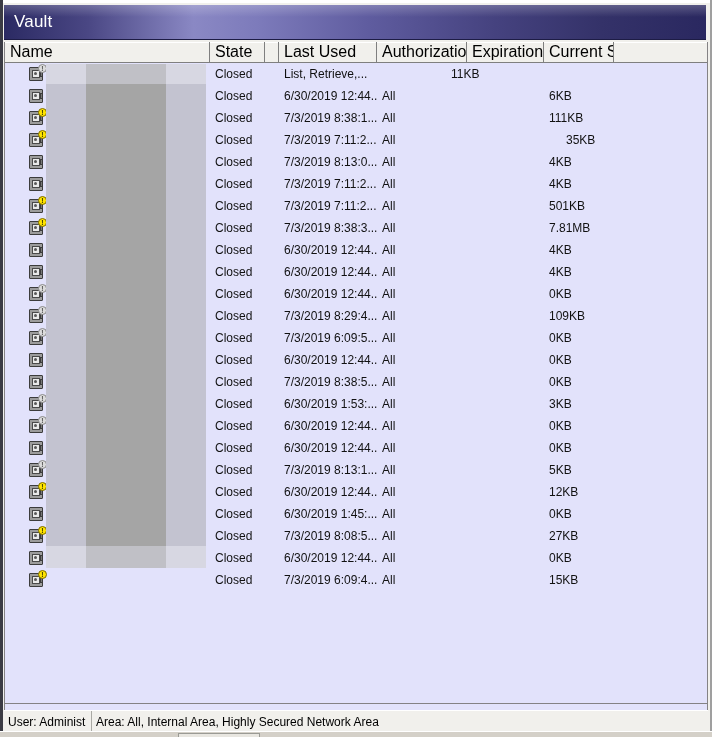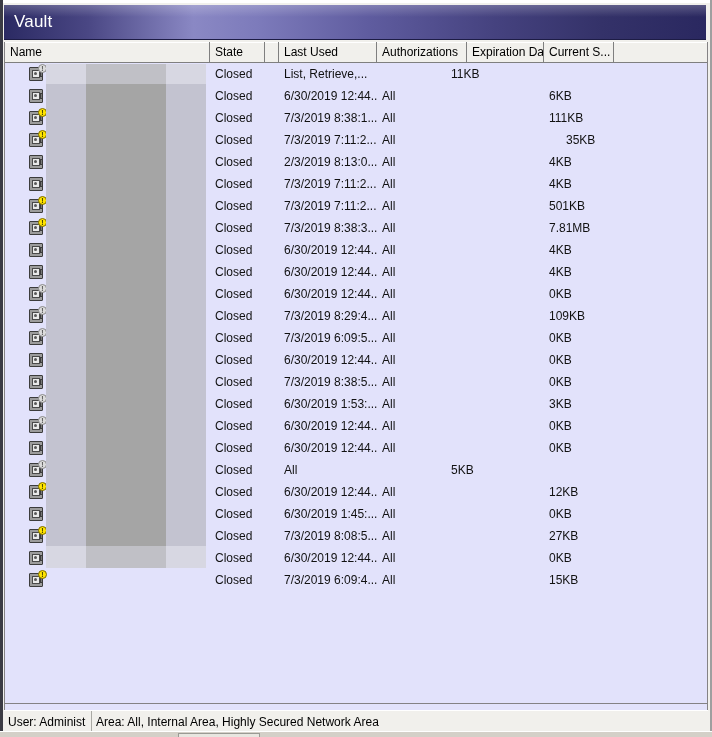--- a/index.html
+++ b/index.html
@@ -54,21 +54,21 @@
     border-bottom:2px solid #7d7d7d;
     display:flex;box-sizing:border-box;
   }
   .hcell{
     position:relative;height:21px;box-sizing:border-box;
     background:#f1f0ec;
     border-right:1px solid #7f7f7f;
     border-bottom:1px solid #7f7f7f;
     display:flex;align-items:center;
     padding-left:5px;
-    font-size:12px;color:#000;white-space:nowrap;overflow:hidden;
+    font-size:16px;color:#000;white-space:nowrap;overflow:hidden;
   }
   .hcell::before{
     content:"";position:absolute;left:0;top:0;width:100%;height:1px;background:#ffffff;
   }
   .hcell.filler{border-right:none;}
 
   
   .rows{position:relative;}
   .row{
     position:relative;height:22px;display:flex;align-items:flex-end;
@@ -251,21 +251,21 @@
         <div class="row">
           <div class="cell c-name" style="width: 205px;">
             <div class="vicon">
               <div class="vbody"></div>
               <div class="vhandle"></div>
             </div>
             <span style="margin-left: 6px;"></span>
           </div>
           <div class="cell c-state" style="width: 55px;">Closed</div>
           <div class="cell c-blank" style="width: 14px;"></div>
-          <div class="cell c-last" style="width: 98px;">2/3/2019 8:13:0...</div>
+          <div class="cell c-last" style="width: 98px;">7/3/2019 8:13:0...</div>
           <div class="cell c-auth" style="width: 90px;">All</div>
           <div class="cell c-exp" style="width: 77px;"></div>
           <div class="cell c-size" style="width: 70px;">4KB</div>
         </div>
         <div class="row">
           <div class="cell c-name" style="width: 205px;">
             <div class="vicon">
               <div class="vbody"></div>
               <div class="vhandle"></div>
             </div>
@@ -469,20 +469,21 @@
           <div class="cell c-name" style="width: 205px;">
             <div class="vicon">
               <div class="vbody"></div>
               <div class="vhandle"></div>
               <div class="badge pale">!</div>
             </div>
             <span style="margin-left: 6px;"></span>
           </div>
           <div class="cell c-state" style="width: 55px;">Closed</div>
           <div class="cell c-blank" style="width: 14px;"></div>
+          <div class="cell c-last" style="width: 98px;">7/3/2019 8:13:1...</div>
           <div class="cell c-auth" style="width: 90px;">All</div>
           <div class="cell c-exp" style="width: 77px;"></div>
           <div class="cell c-size" style="width: 70px;">5KB</div>
         </div>
         <div class="row">
           <div class="cell c-name" style="width: 205px;">
             <div class="vicon">
               <div class="vbody"></div>
               <div class="vhandle"></div>
               <div class="badge warn">!</div>

